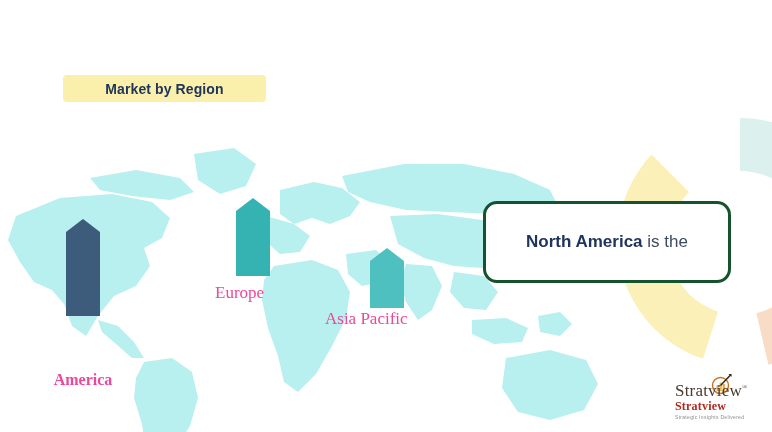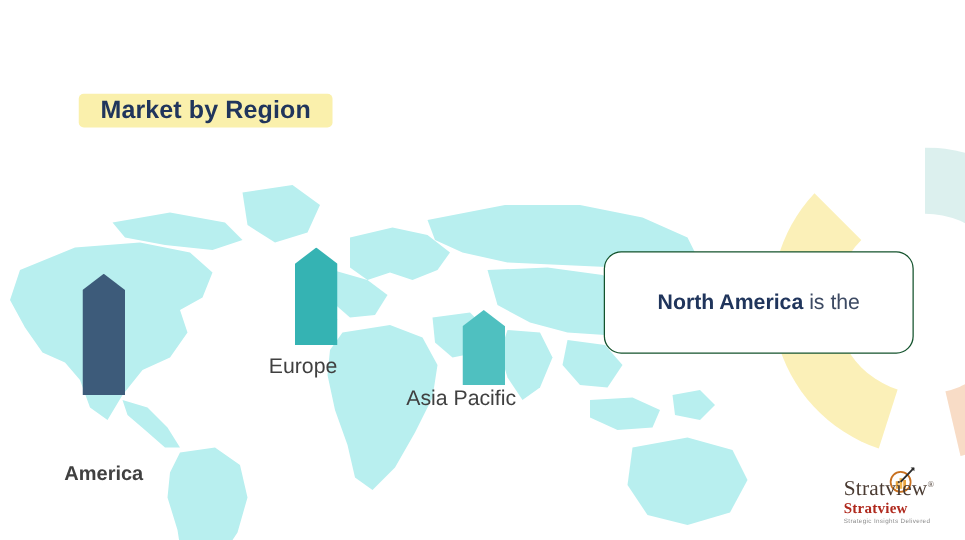--- a/index.html
+++ b/index.html
@@ -69,57 +69,58 @@
     width: 203px;
     height: 27px;
     background: #faf0ac;
     border-radius: 4px;
     display: flex;
     align-items: center;
     justify-content: center;
   }
   .badge-text {
     color: #20355c;
-    font-size: 20px;
+    font-size: 14px;
     font-weight: bold;
     letter-spacing: 0.1px;
   }
 
   
   .bar {
     position: absolute;
     width: 34px;
   }
   .bar svg { display: block; width: 100%; height: 100%; }
 
   .bar-label {
     position: absolute;
-    color: #404040;
+    color: #ec4899;
     white-space: pre;
     line-height: 1.15;
+    font-family: Liberation Serif, serif;
   }
   .bar-label.primary {
     font-weight: bold;
     font-size: 16px;
     text-align: center;
   }
   .bar-label.secondary {
     font-weight: normal;
     font-size: 17px;
   }
 
   
   .callout {
     position: absolute;
     left: 483px;
     top: 201px;
     width: 248px;
     height: 82px;
     background: #ffffff;
-    border: 1px solid #14532d;
+    border: 3px solid #14532d;
     border-radius: 14px;
     box-sizing: border-box;
     display: flex;
     flex-direction: row;
     align-items: center;
     justify-content: center;
     text-align: center;
   }
   .callout-line {
     color: #3d4a63;

